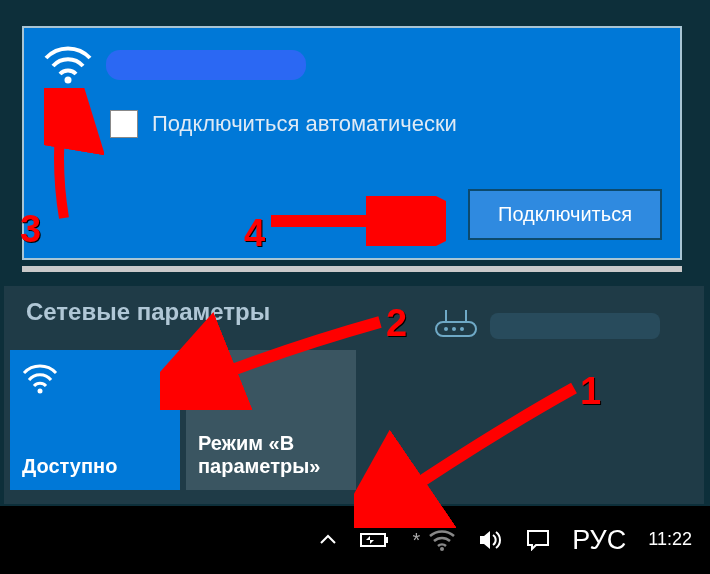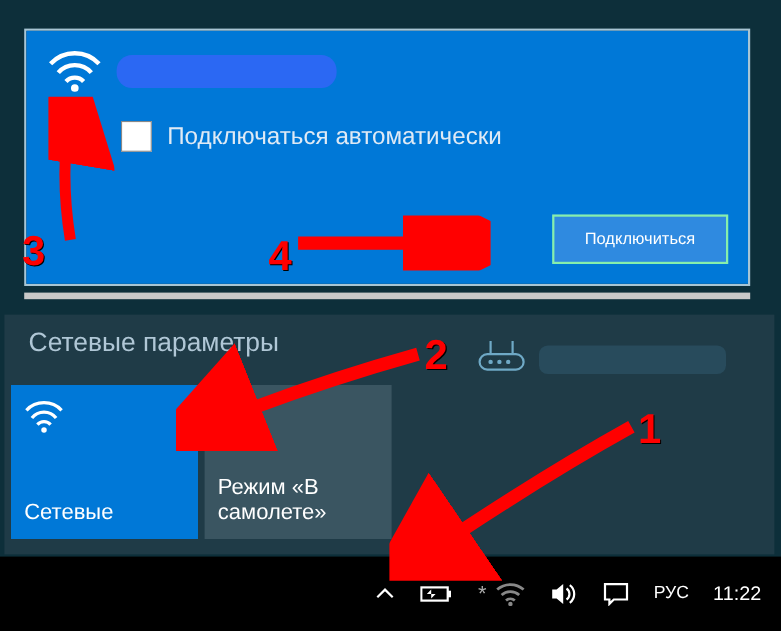--- a/index.html
+++ b/index.html
@@ -55,23 +55,23 @@
       border: 1px solid #888;
     }
     .auto-label {
       font-size: 22px;
       color: #dfeaf5;
     }
     .connect-btn {
       position: absolute;
       right: 18px;
       bottom: 18px;
-      border: 2px solid #86efac;
+      border: 2px solid #0c4a6e;
       padding: 12px 28px;
-      font-size: 15px;
+      font-size: 20px;
       color: #fff;
       background: #2f8ae0;
     }
     
     
     .divider {
       position: absolute;
       top: 266px;
       left: 22px;
       width: 660px;
@@ -80,20 +80,21 @@
     }
     
     
     .bottom-panel {
       position: absolute;
       top: 286px;
       left: 4px;
       width: 700px;
       height: 218px;
       background: #1f3b47;
+      font-weight: bold;
     }
     .bottom-title {
       position: absolute;
       top: 12px;
       left: 22px;
       font-size: 24px;
       color: #b0c7d6;
     }
     .connected-indicator {
       position: absolute;
@@ -151,21 +152,21 @@
       align-items: center;
       gap: 22px;
       padding-right: 18px;
     }
     .tray-icon { display: flex; align-items: center; justify-content: center; }
     .clock-block {
       text-align: center;
       font-size: 18px;
       line-height: 1.2;
     }
-    .ime-label { font-size: 16px; }
+    .ime-label { font-size: 27px; }
     .asterisk { font-size: 20px; color: #aaa; margin-right: -14px; }
     
     
     .anno {
       position: absolute;
       font-size: 38px;
       font-weight: bold;
       color: #ff0000;
       text-shadow: 1px 1px 0 #000;
       pointer-events: none;
@@ -183,21 +184,21 @@
           <path d="M2 12 A30 30 0 0 1 46 12" stroke="#fff" stroke-width="4" fill="none"></path>
           <path d="M9 20 A20 20 0 0 1 39 20" stroke="#fff" stroke-width="4" fill="none"></path>
           <path d="M16 28 A11 11 0 0 1 32 28" stroke="#fff" stroke-width="4" fill="none"></path>
           <circle cx="24" cy="34" r="3.5" fill="#fff"></circle>
         </svg>
       </span>
       <div class="network-name-blur"></div>
     </div>
     <div class="auto-row">
       <div class="checkbox"></div>
-      <div class="auto-label">Подключаться автоматически</div>
+      <div class="auto-label">Подключиться автоматически</div>
     </div>
     <div class="connect-btn">Подключиться</div>
   </div>
 </div>
 
 <div class="divider"></div>
 
 <div class="bottom-panel">
   <div class="bottom-title">Сетевые параметры</div>
   <div class="connected-indicator">
@@ -216,29 +217,29 @@
   <div class="tiles">
     <div class="tile tile-wifi">
       <span class="tile-icon">
         <svg width="36" height="30" viewBox="0 0 36 30">
           <path d="M2 9 A22 22 0 0 1 34 9" stroke="#fff" stroke-width="3" fill="none"></path>
           <path d="M7 16 A14 14 0 0 1 29 16" stroke="#fff" stroke-width="3" fill="none"></path>
           <path d="M12 22 A8 8 0 0 1 24 22" stroke="#fff" stroke-width="3" fill="none"></path>
           <circle cx="18" cy="27" r="2.5" fill="#fff"></circle>
         </svg>
       </span>
-      <div class="tile-label">Сетевые</div>
+      <div class="tile-label">Доступно</div>
     </div>
     <div class="tile tile-airplane">
       <span class="tile-icon">
         <svg width="36" height="36" viewBox="0 0 36 36">
           <path d="M4 30 L30 6 L32 10 L16 22 L18 32 L14 32 L10 24 Z" fill="#aac2cf"></path>
         </svg>
       </span>
-      <div class="tile-label">Режим «В самолете»</div>
+      <div class="tile-label">Режим «В параметры»</div>
     </div>
   </div>
 </div>
 
 <div class="taskbar">
   <div class="tray">
     <span class="tray-icon">
       <svg width="20" height="20" viewBox="0 0 20 20">
           <path d="M3 13 L10 6 L17 13" stroke="#fff" stroke-width="2" fill="none"></path>
         </svg>

